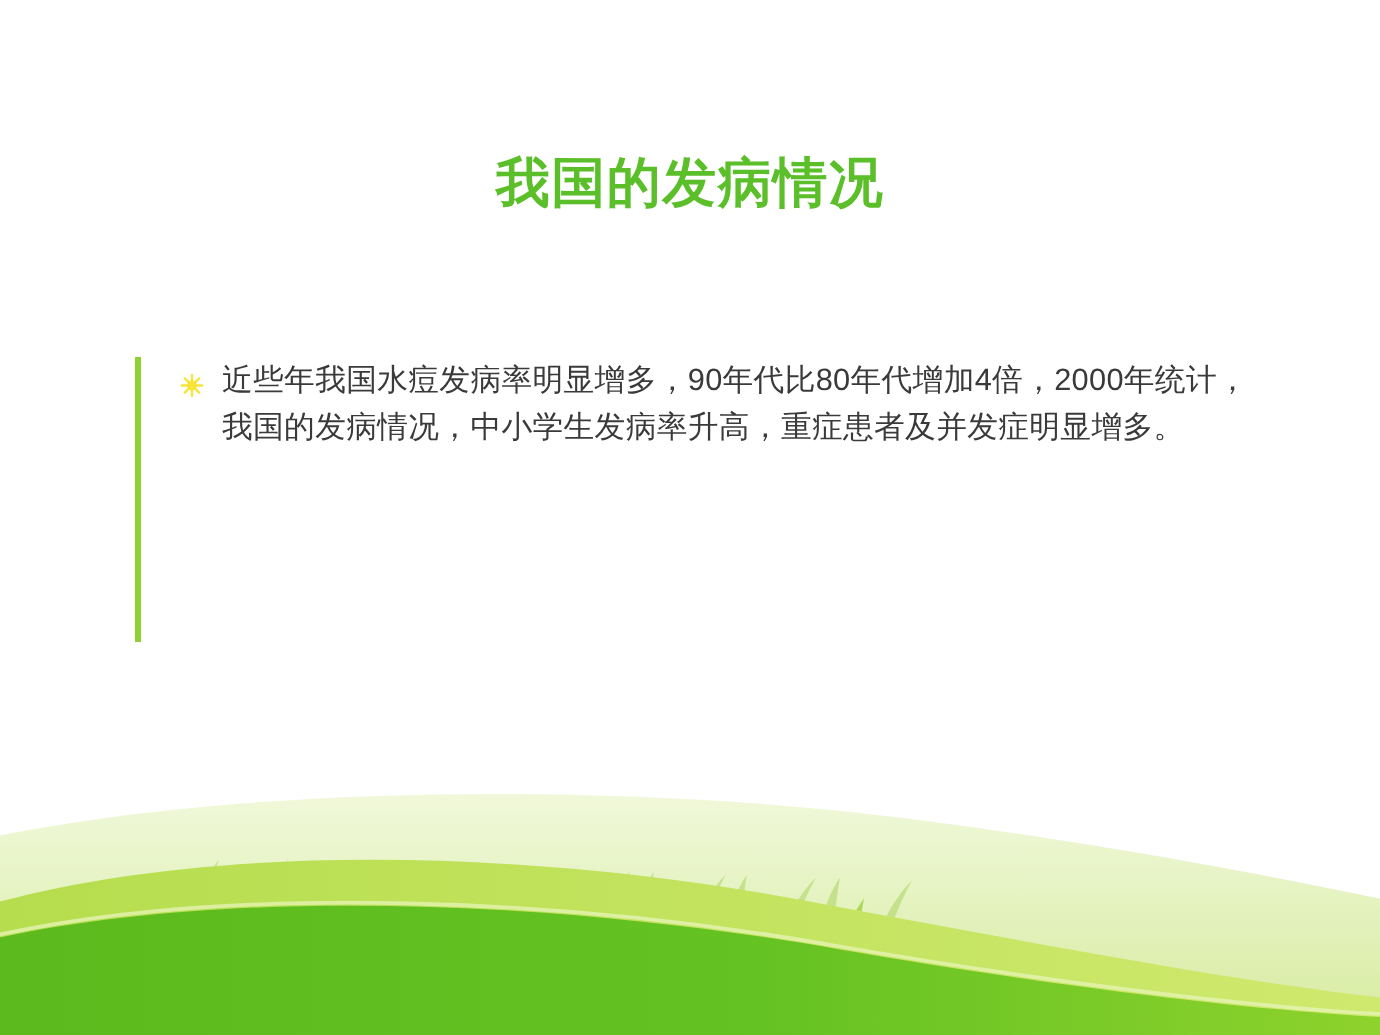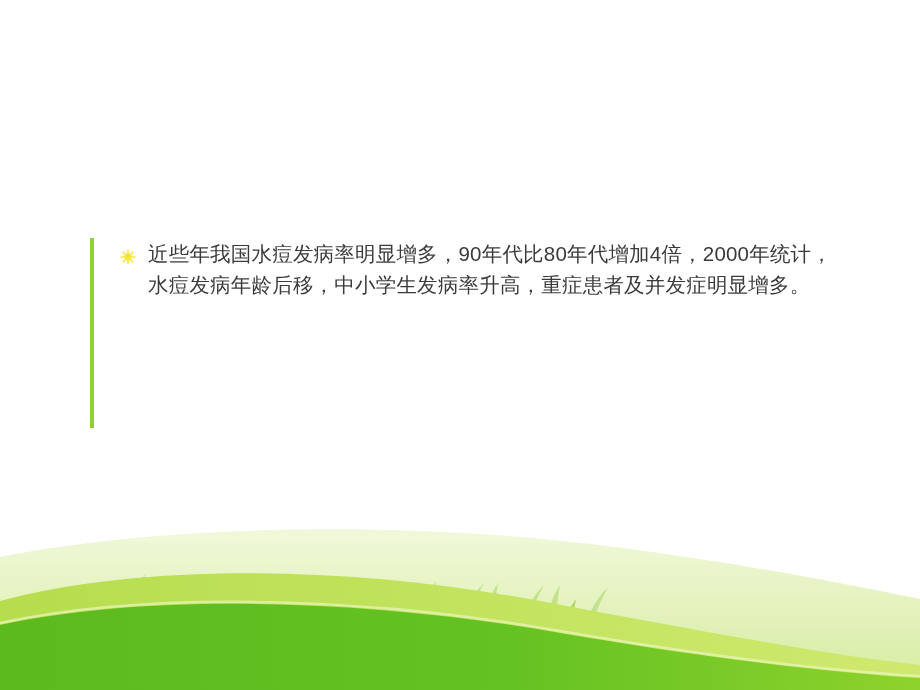--- a/index.html
+++ b/index.html
@@ -75,36 +75,37 @@
     display: block;
     width: 920px;
     height: 175px;
   }
 </style>
 </head>
 <body>
 
 <div class="slide">
 
+  <div class="title">我国的发病情况</div>
 
   <div class="body-block">
     <div class="accent-bar"></div>
     <div class="bullet-row">
       <span class="bullet-mark">
         <svg width="16" height="16" viewBox="0 0 16 16">
           <g fill="#f6e43a">
             <circle cx="8" cy="8" r="3.4"></circle>
             <rect x="7.2" y="0.4" width="1.6" height="15.2" rx="0.8"></rect>
             <rect x="0.4" y="7.2" width="15.2" height="1.6" rx="0.8"></rect>
             <rect x="7.2" y="0.4" width="1.6" height="15.2" rx="0.8" transform="rotate(45 8 8)"></rect>
             <rect x="7.2" y="0.4" width="1.6" height="15.2" rx="0.8" transform="rotate(-45 8 8)"></rect>
           </g>
         </svg>
       </span>
-      <span class="bullet-text">近些年我国水痘发病率明显增多，90年代比80年代增加4倍，2000年统计，水痘发病年龄后移，中小学生发病率升高，重症患者及并发症明显增多。</span>
+      <span class="bullet-text">近些年我国水痘发病率明显增多，90年代比80年代增加4倍，2000年统计，我国的发病情况，中小学生发病率升高，重症患者及并发症明显增多。</span>
     </div>
   </div>
 
   <div class="bottom-deco">
     <svg viewBox="0 0 920 175" preserveAspectRatio="none">
       <defs>
         <linearGradient id="lightG" x1="0" y1="0" x2="0" y2="1">
           <stop offset="0%" stop-color="#eef7d4"></stop>
           <stop offset="100%" stop-color="#cfe88e"></stop>
         </linearGradient>

